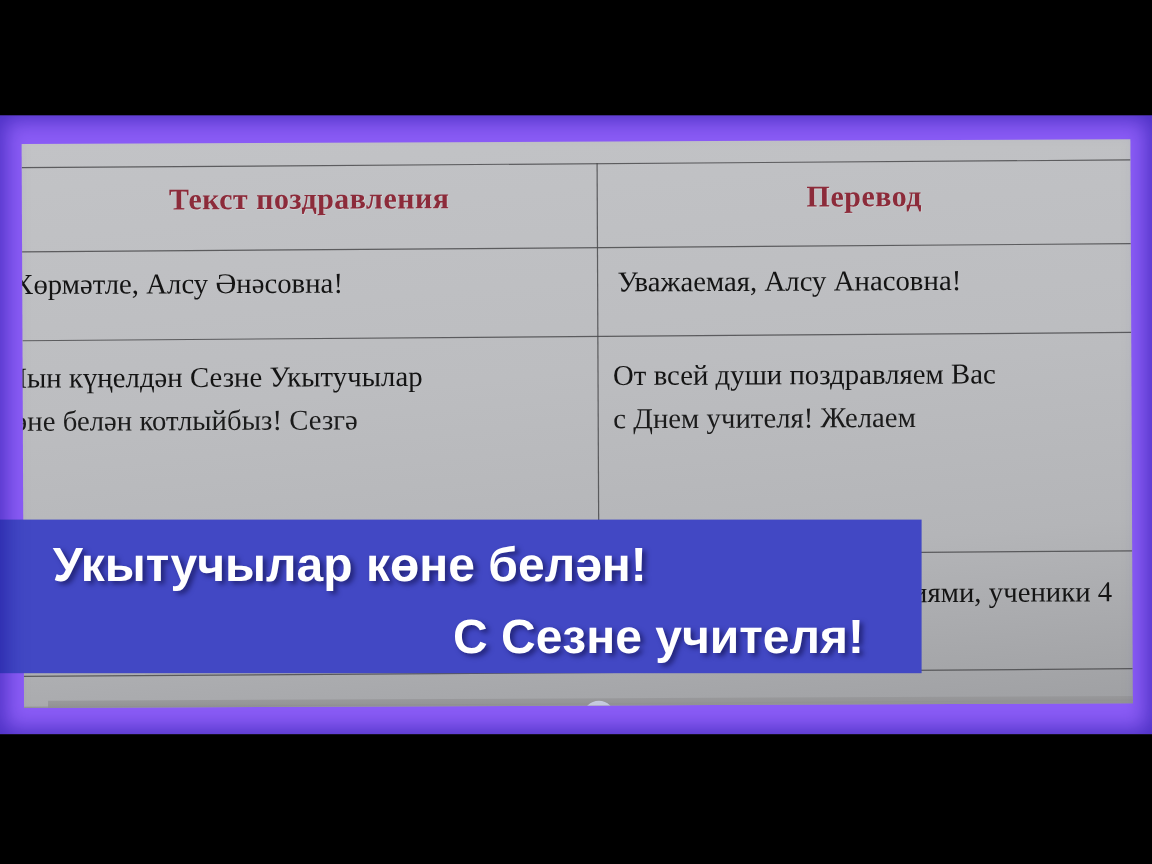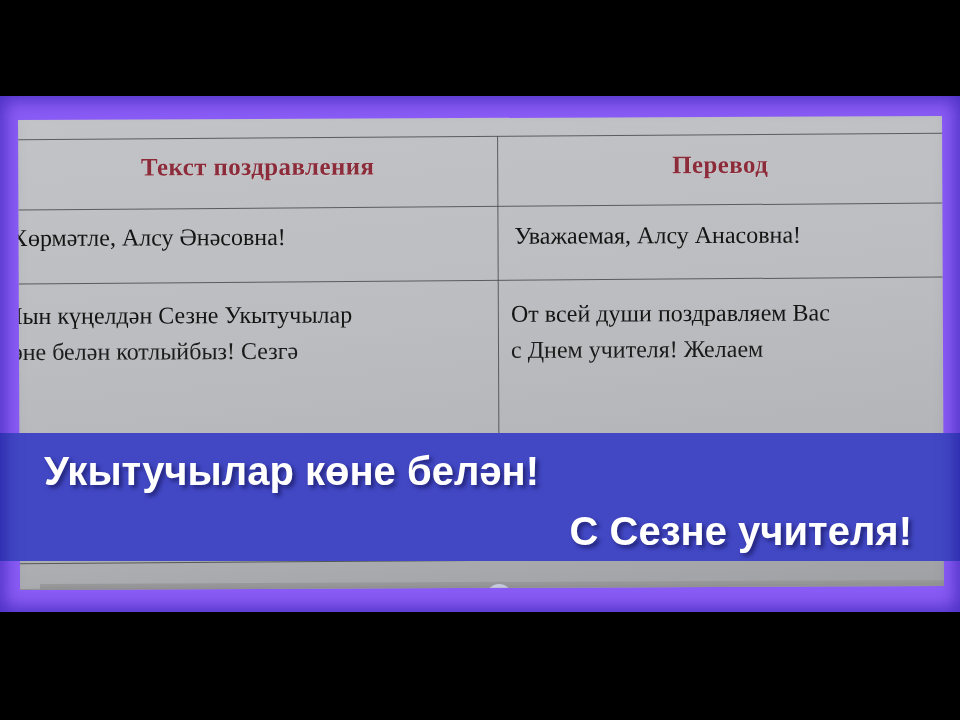--- a/index.html
+++ b/index.html
@@ -123,21 +123,21 @@
   .tx-r2b-right{ left: 492px; top: 214px; color:#1b1b1b; }
 
   .tx-r3-left  { left: -10px; top: 356px; line-height: 44px; white-space: normal; width: 492px; }
   .tx-r3-right { left: 494px; top: 356px; line-height: 44px; white-space: normal; width: 430px; }
 
   
   #greeting-banner {
     position: absolute;
     left: 0px;
     top: 337px;
-    width: 960px;
+    width: 768px;
     height: 128px;
     background: #4248c4;
     z-index: 20;
   }
   .greeting-line {
     position: absolute;
     color: #ffffff;
     font-family: "Liberation Sans", sans-serif;
     font-weight: bold;
     font-size: 40px;

